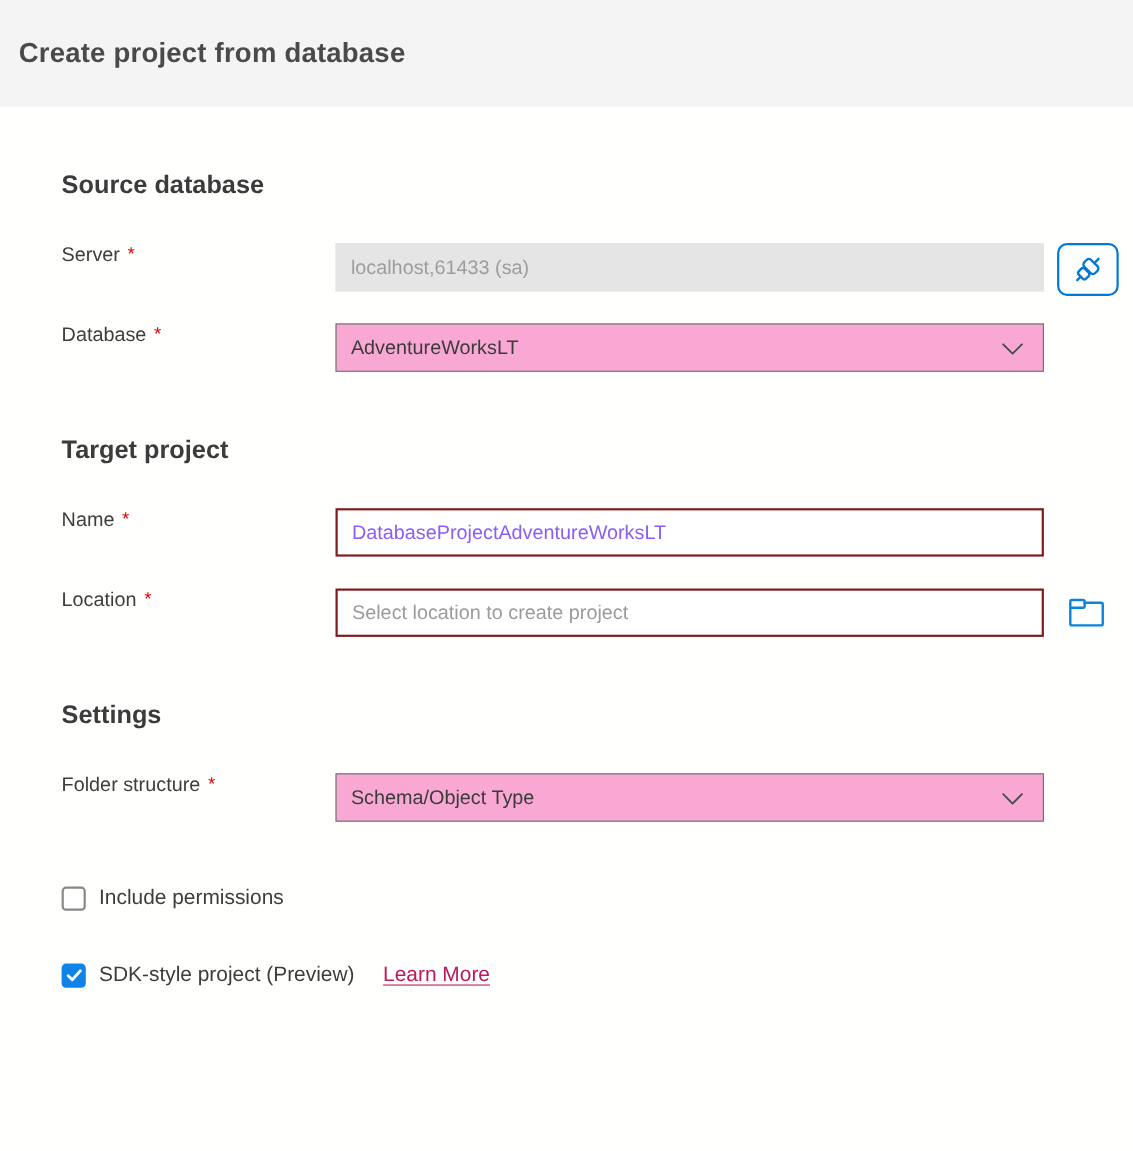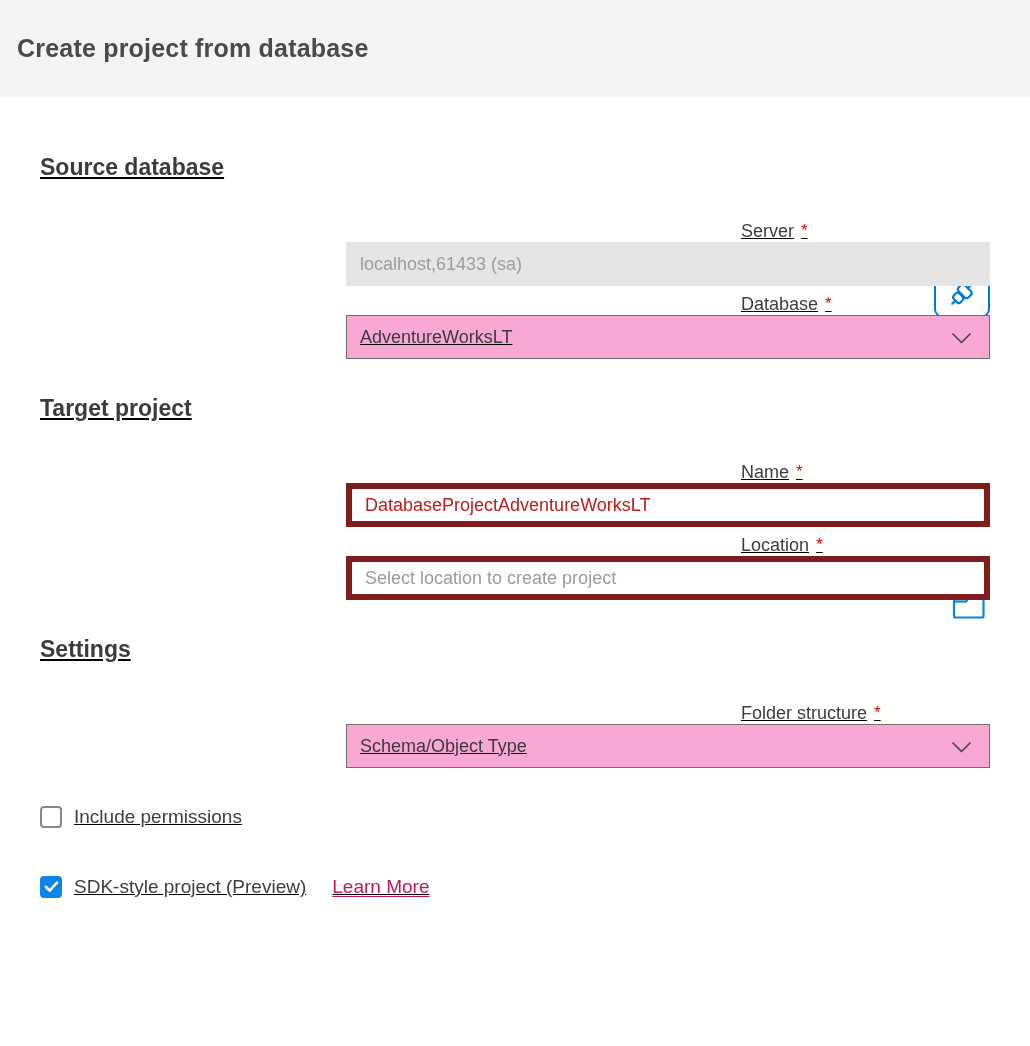--- a/index.html
+++ b/index.html
@@ -15,33 +15,32 @@
     display: flex;
     align-items: center;
     padding: 0 17px;
   }
   .dialog-title {
     font-size: 25px;
     font-weight: 700;
     color: #4a4a4a;
     letter-spacing: 0.2px;
   }
-  .dialog-body { padding: 0 40px; text-decoration: underline; }
+  .dialog-body { padding: 0 56px; }
   .section-heading {
     font-size: 23px;
     font-weight: 700;
     color: #3b3b3b;
     margin: 57px 0 40px 0;
   }
   .form-row {
     display: flex;
-    align-items: flex-end;
+    align-items: flex-start;
     height: 44px;
     margin-bottom: 29px;
-    flex-direction: column;
   }
   .row-label {
     width: 249px;
     flex: none;
     font-size: 18px;
     color: #3d3d3d;
   }
   .req {
     color: #e50000;
     margin-left: 7px;
@@ -50,25 +49,25 @@
     top: -1px;
   }
   .row-field {
     width: 644px;
     flex: none;
     height: 28px;
     position: relative;
   }
   .text-input {
     width: 100%; height: 44px;
-    border: 6px solid #7f1d1d;
+    border: 2px solid #7f1d1d;
     background: #ffffff;
     font-family: "Liberation Sans", "DejaVu Sans", sans-serif;
     font-size: 18px;
-    color: #b91c1c;
+    color: #8b5cf6;
     padding: 0 13px;
     outline: none;
   }
   .text-input::placeholder { color: #9b9b9b; opacity: 1; }
   .text-input.is-disabled {
     background: #e5e5e5;
     border: 1px solid #e5e5e5;
     color: #9d9d9d;
   }
   .dropdown {

